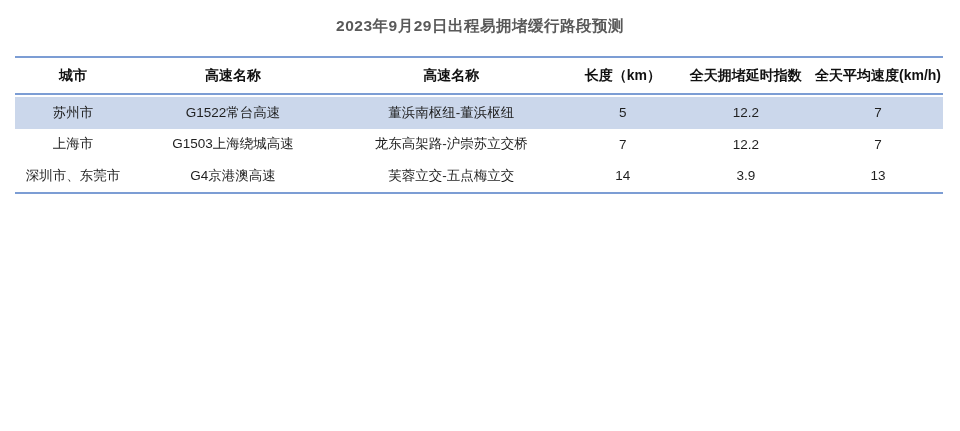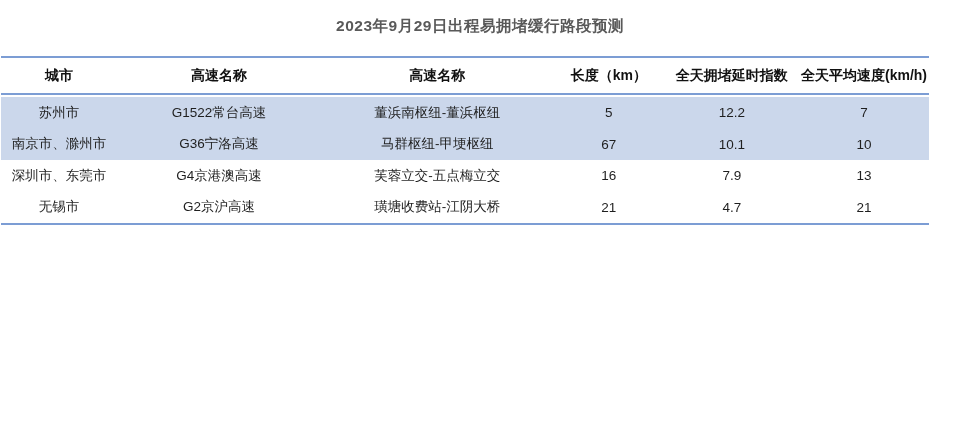--- a/index.html
+++ b/index.html
@@ -23,21 +23,21 @@
     left: 0;
     width: 960px;
     text-align: center;
     font-size: 15.5px;
     font-weight: bold;
     color: #595959;
     letter-spacing: 0.5px;
   }
   .table-wrap {
     position: absolute;
-    left: 1px;
+    left: 15px;
     top: 56px;
     width: 928px;
   }
   table.forecast {
     width: 100%;
     border-collapse: separate;
     border-spacing: 0;
     table-layout: fixed;
     border-top: 2px solid #7c9dd4;
     border-bottom: 2px solid #7c9dd4;
@@ -101,40 +101,32 @@
       <tbody>
 
       <tr class="stripe">
             <td>苏州市</td>
             <td>G1522常台高速</td>
             <td>董浜南枢纽-董浜枢纽</td>
             <td>5</td>
             <td>12.2</td>
             <td>7</td>
           </tr>
-          <tr class="stripe">
-            <td>南京市、滁州市</td>
-            <td>G36宁洛高速</td>
-            <td>马群枢纽-甲埂枢纽</td>
-            <td>67</td>
-            <td>10.1</td>
-            <td>10</td>
+          <tr>
+            <td>上海市</td>
+            <td>G1503上海绕城高速</td>
+            <td>龙东高架路-沪崇苏立交桥</td>
+            <td>7</td>
+            <td>12.2</td>
+            <td>7</td>
           </tr>
           <tr>
             <td>深圳市、东莞市</td>
             <td>G4京港澳高速</td>
             <td>芙蓉立交-五点梅立交</td>
-            <td>16</td>
-            <td>7.9</td>
+            <td>14</td>
+            <td>3.9</td>
             <td>13</td>
-          </tr>
-          <tr>
-            <td>无锡市</td>
-            <td>G2京沪高速</td>
-            <td>璜塘收费站-江阴大桥</td>
-            <td>21</td>
-            <td>4.7</td>
-            <td>21</td>
           </tr>
         </tbody>
     </table>
   </div>
 </div>
 
 </body></html>

